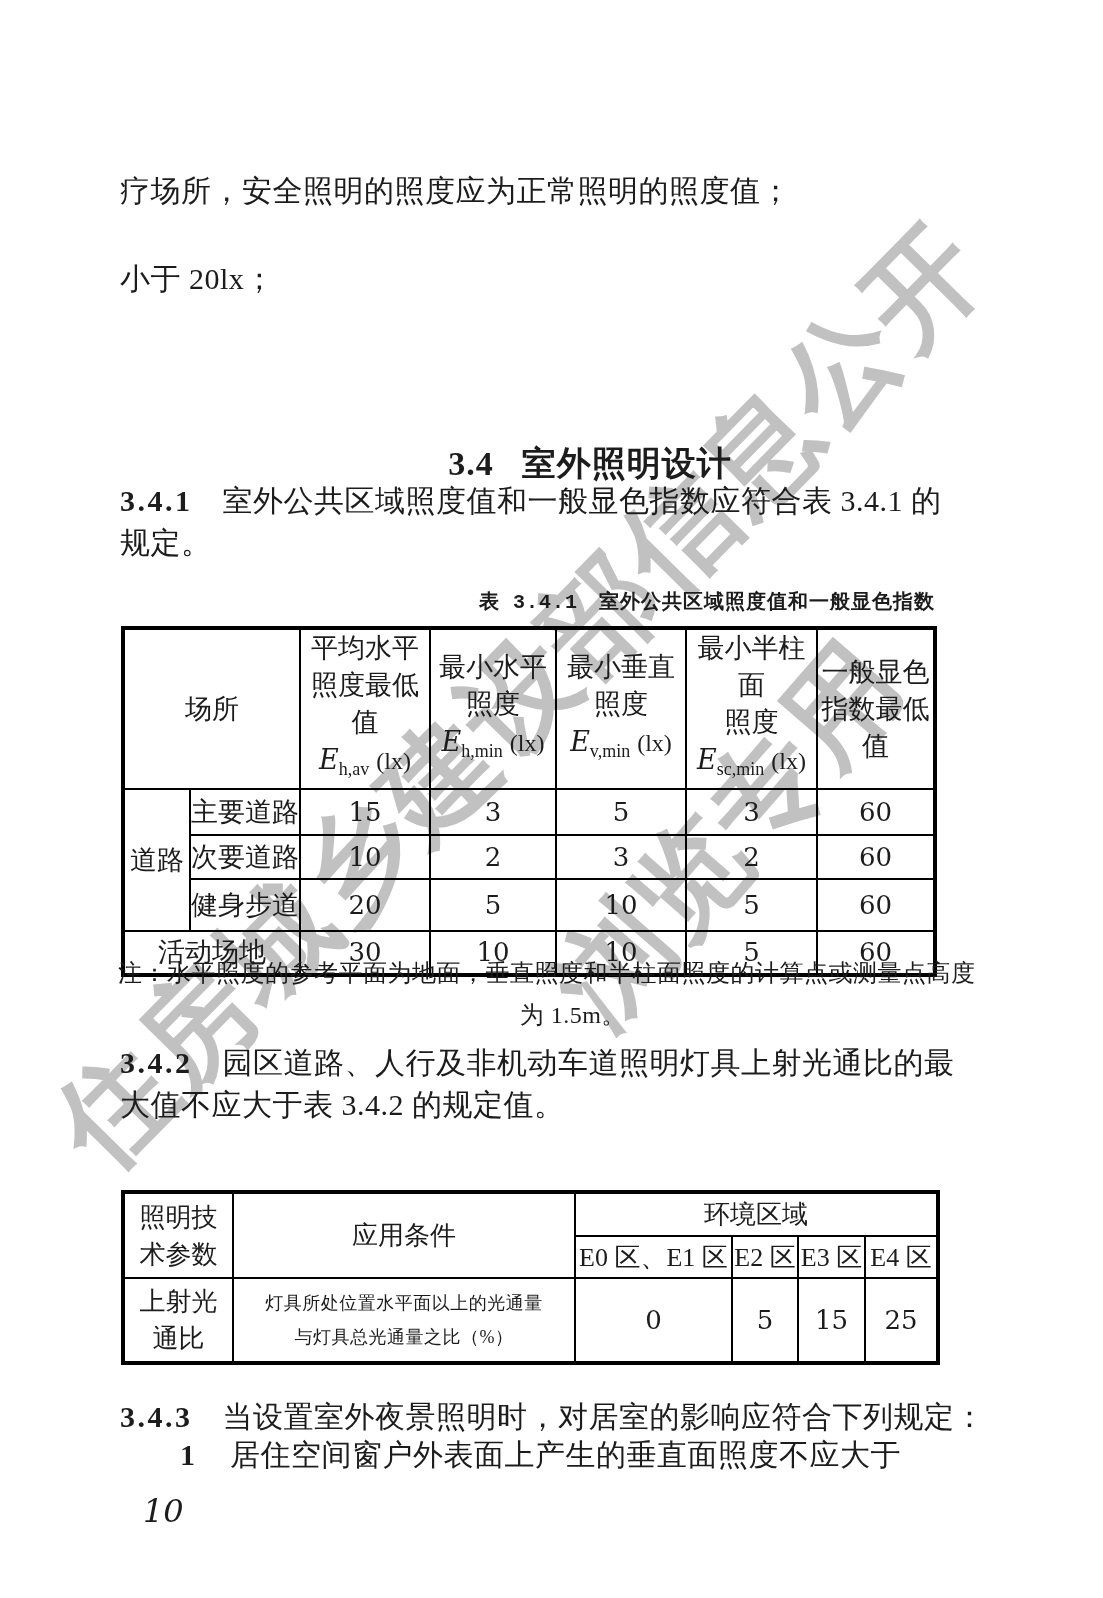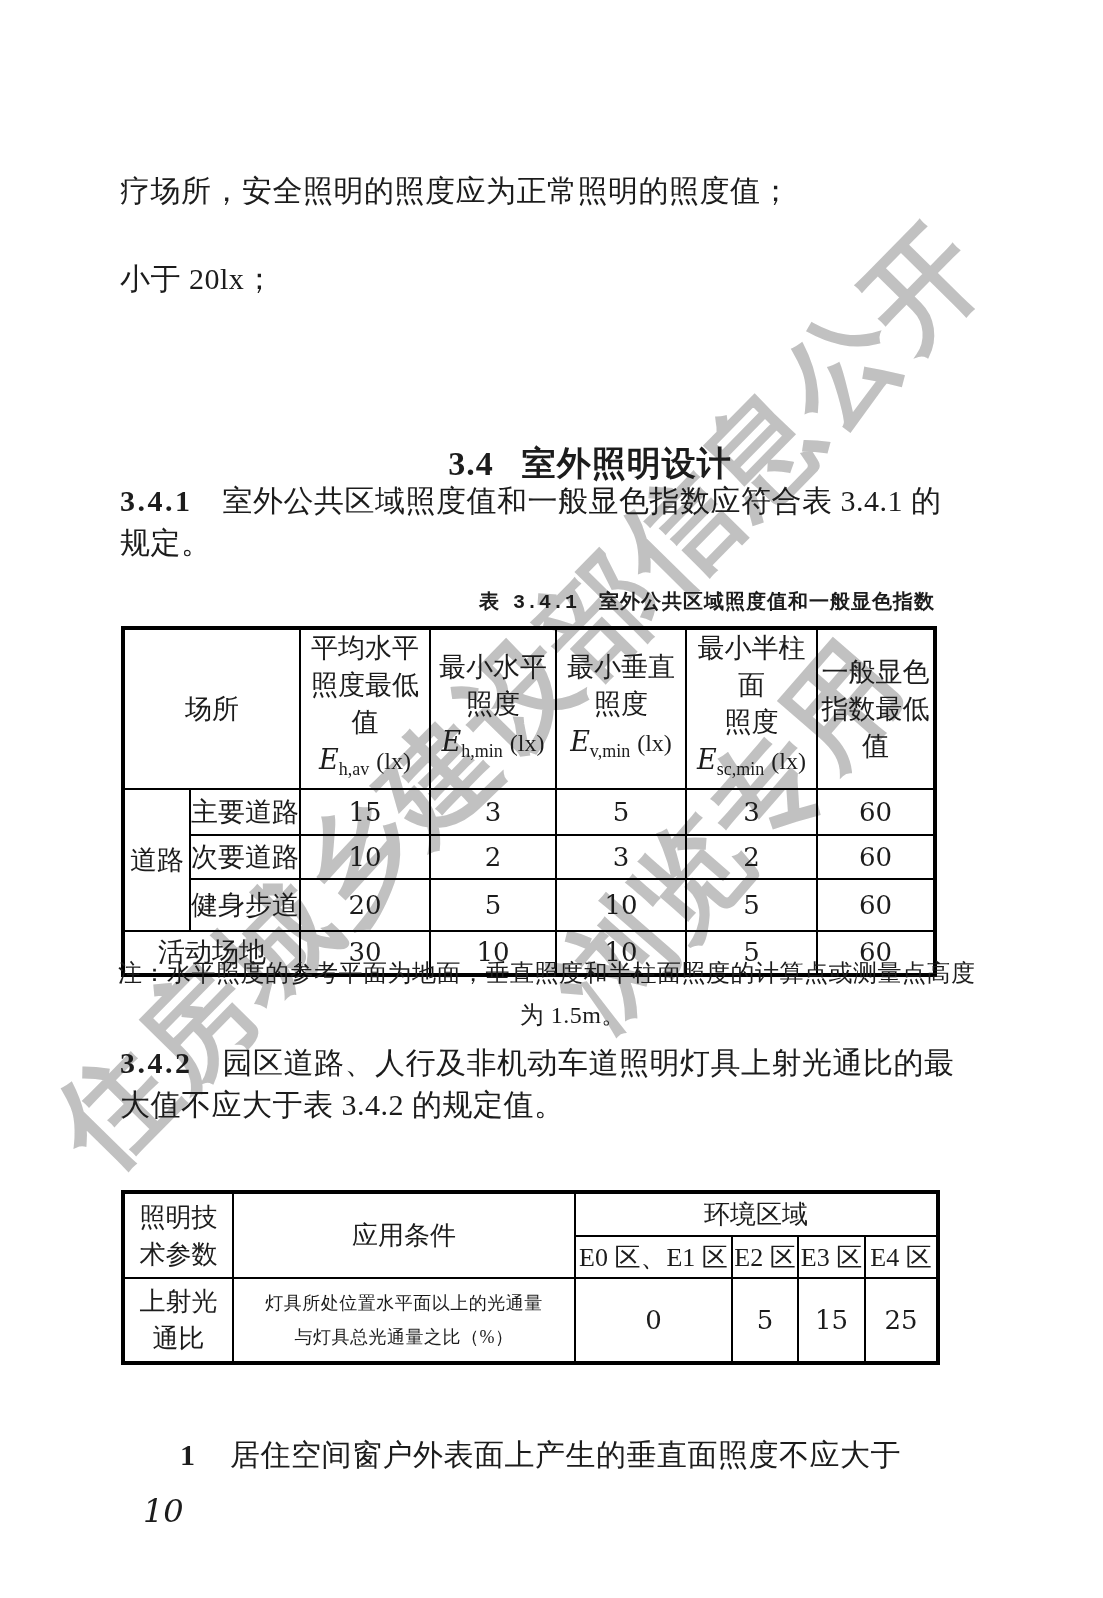--- a/index.html
+++ b/index.html
@@ -222,19 +222,22 @@
         <div>与灯具总光通量之比（%）</div>
       </td>
       <td class="val">0</td>
       <td class="val">5</td>
       <td class="val">15</td>
       <td class="val">25</td>
     </tr>
   </tbody>
     </table>
 
+  <div class="tl" style="top:1398px">
+    <span class="cnum">3.4.3</span><span>当设置室外夜景照明时，对居室的影响应符合下列规定：</span>
+  </div>
   <div class="tl indent" style="top:1436px">
     <span class="num">1</span><span>居住空间窗户外表面上产生的垂直面照度不应大于</span>
   </div>
 
   <div class="pageno">10</div>
 
 </div>
 
 </body></html>

